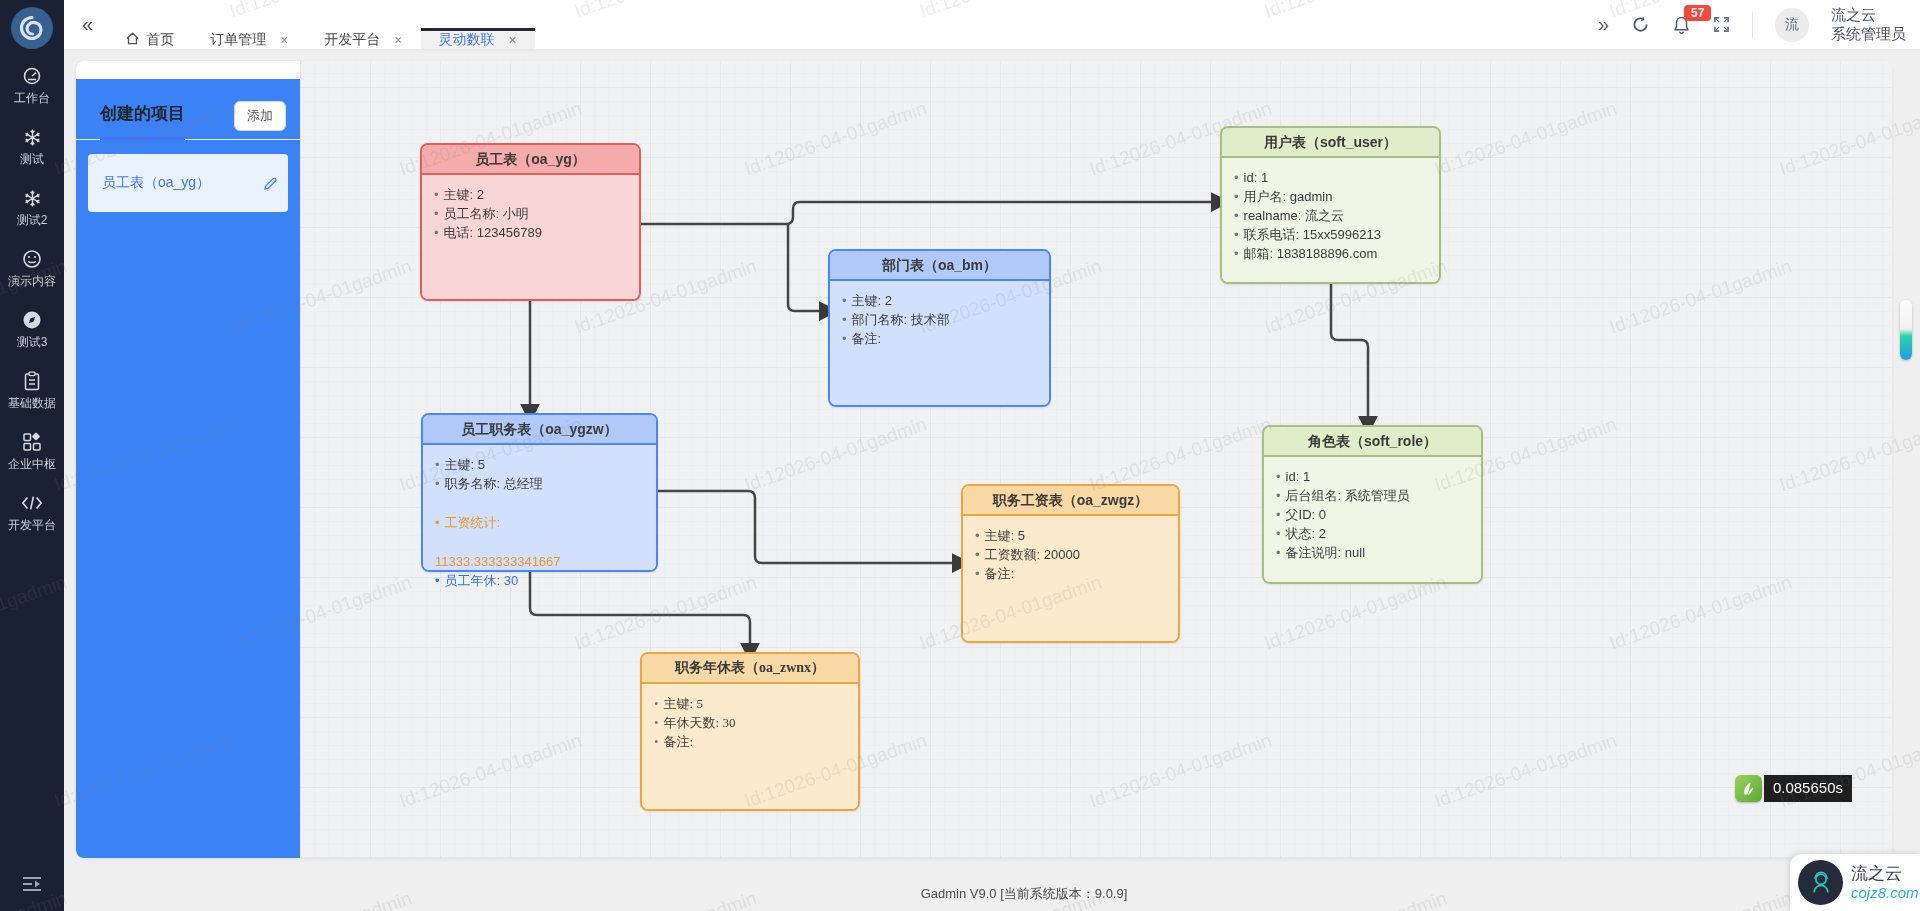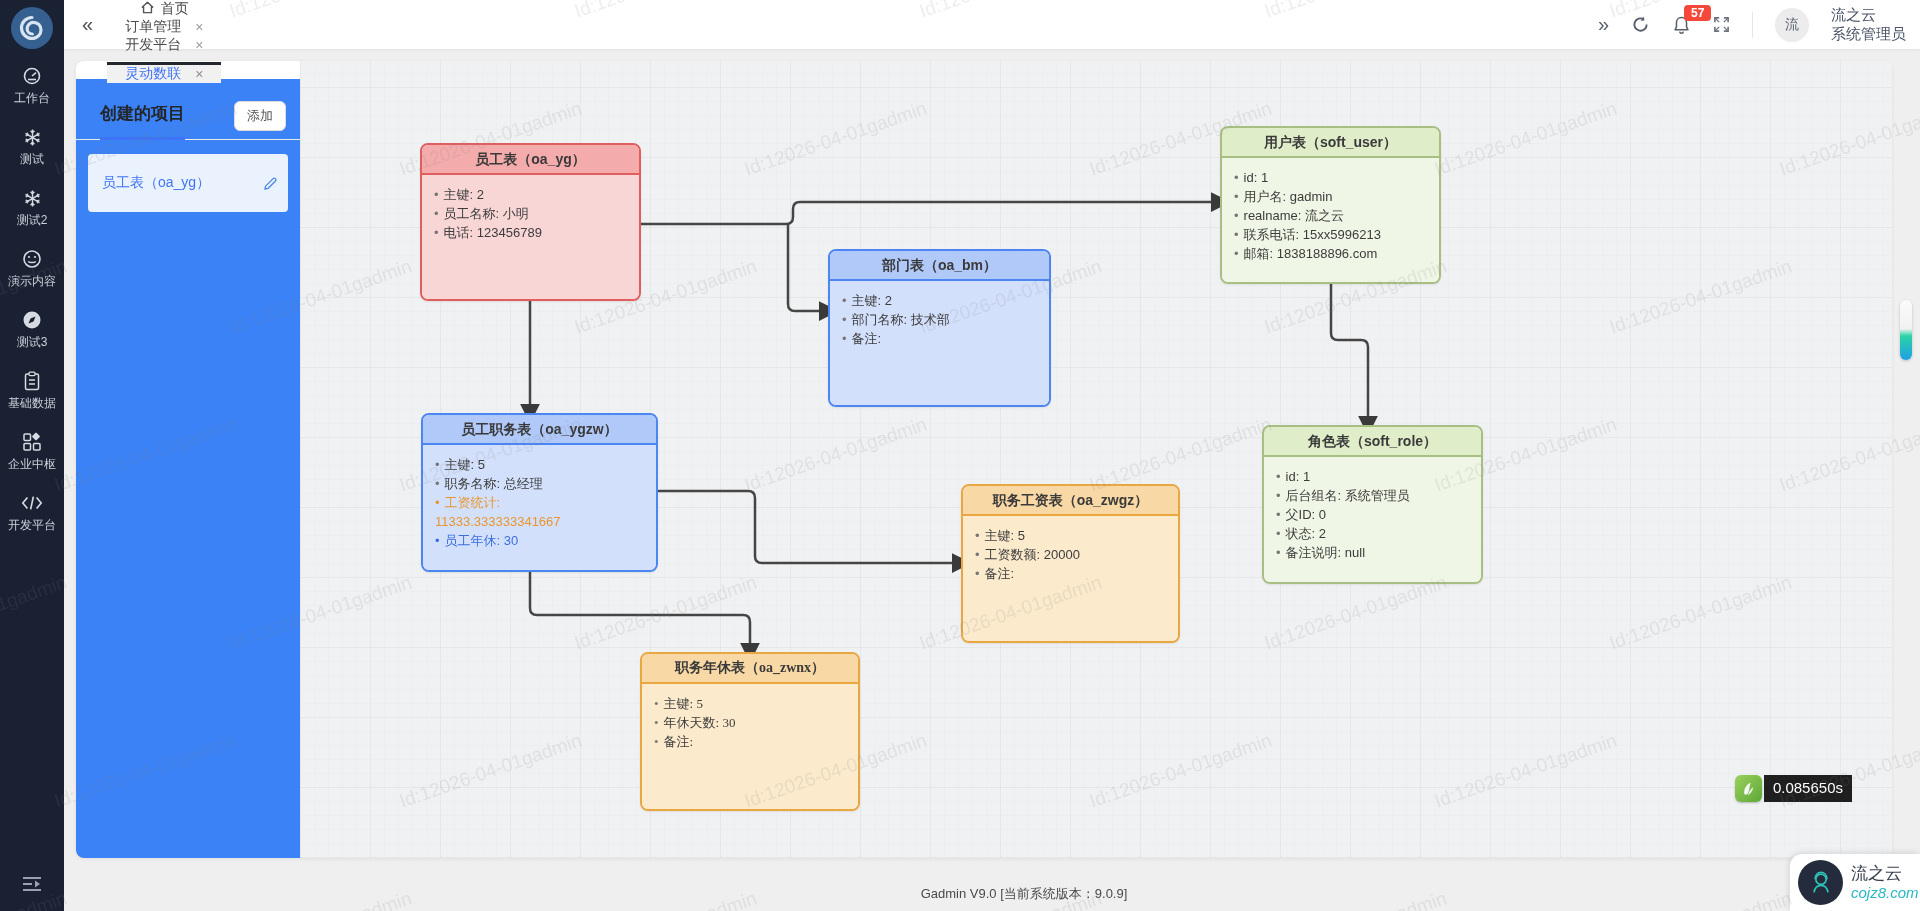--- a/index.html
+++ b/index.html
@@ -20,21 +20,21 @@
   .rail-menu { margin-top:14px; display:flex; flex-direction:column; align-items:center; gap:15px; width:100%; }
   .rail-item { display:flex; flex-direction:column; align-items:center; gap:3px; width:100%; padding:2px 0; cursor:pointer; }
   .rail-item .ri-icon { height:22px; display:flex; align-items:center; justify-content:center; color:#d6dae2; font-size:17px; }
   .rail-item .ri-label { font-size:12px; color:#ccd1da; letter-spacing:0; }
   .rail-bottom { margin-top:auto; margin-bottom:14px; color:#9aa2b1; cursor:pointer; }
 
   
   .topbar { position:absolute; left:64px; top:0; right:0; height:49px; background:#fff; z-index:9;
             display:flex; align-items:stretch; box-shadow:0 1px 3px rgba(0,0,0,.06); }
   .collapse-btn { align-self:center; margin:0 14px 0 18px; font-size:20px; color:#4d4d4d; cursor:pointer; }
-  .tabbar { display:flex; align-items:center;flex-direction:column; }
+  .tabbar { display:flex; align-items:flex-end; }
   .tab { display:flex; align-items:center; gap:14px; padding:0 18px; font-size:14px; color:#4a4a4a; cursor:pointer; position:relative; }
   .tab .home-ic { font-size:15px; color:#555; margin-right:-8px; }
   .tab .close { font-size:14px; color:#9b9b9b; line-height:1; }
   .tab.active { background:#f1f1f2; color:#3f74f6; border-top:3px solid #23272e; margin-top:8px; padding-top:0; }
   .tab.active .close { color:#8d8d8d; }
   .top-right { margin-left:auto; display:flex; align-items:center; gap:22px; padding-right:14px; }
   .ticon { color:#565e6b; cursor:pointer; display:flex; align-items:center; }
   .chev { font-size:20px; color:#565e6b; }
   .bell-wrap { position:relative; }
   .badge { position:absolute; top:-10px; left:12px; background:#f5483b; color:#fff; font-size:12px; font-weight:bold;
@@ -71,21 +71,21 @@
       repeating-linear-gradient(0deg, rgba(0,0,0,.013) 0 1px, transparent 1px 14px),
       repeating-linear-gradient(90deg, rgba(0,0,0,.013) 0 1px, transparent 1px 14px); }
   .connectors { position:absolute; left:0; top:0; z-index:1; }
   .tbox { position:absolute; border:2px solid; border-radius:8px; z-index:2; cursor:move;
           box-shadow:0 1px 2px rgba(0,0,0,.08); }
   .tbox .hd { height:30px; line-height:28px; text-align:center; font-weight:bold; font-size:14px; color:#3a3a3a;
               border-radius:6px 6px 0 0; border-bottom:2px solid; }
   .tbox .bd { padding:10px 12px 6px 12px; font-size:13px; color:#3c3c3c; border-radius:0 0 6px 6px; height:calc(100% - 30px); }
   .trow { line-height:19px; white-space:nowrap; }
   .trow .blt { margin-right:5px; color:#777; }
-  .trow.orange, .trow.orange .blt { color:#e8962e; }
+  .trow.orange, .trow.orange .blt { color:#e8962e;margin-top:20px; }
   .trow.bluetx, .trow.bluetx .blt { color:#3b6fe0; }
   .theme-red    { border-color:#e05e5e; } .theme-red .hd { background:#f4abab; border-color:#e05e5e; } .theme-red .bd { background:#f9d6d6; }
   .theme-blue   { border-color:#4b86f2; } .theme-blue .hd { background:#b0c9f8; border-color:#4b86f2; } .theme-blue .bd { background:#d3e0fb; }
   .theme-green  { border-color:#a8bf83; } .theme-green .hd { background:#dfedc9; border-color:#a8bf83; } .theme-green .bd { background:#eff6e5; }
   .theme-orange { border-color:#eaa641; } .theme-orange .hd { background:#f8d8a4; border-color:#eaa641; } .theme-orange .bd { background:#fbeacb; }
 
   
   .perf { position:absolute; right:40px; bottom:56px; display:flex; z-index:20;margin-left:16px; }
   .perf-ic { width:27px; height:27px; border-radius:6px; background:linear-gradient(135deg,#9ad05c,#5ea838);
              display:flex; align-items:center; justify-content:center; box-shadow:0 1px 2px rgba(0,0,0,.25); }

